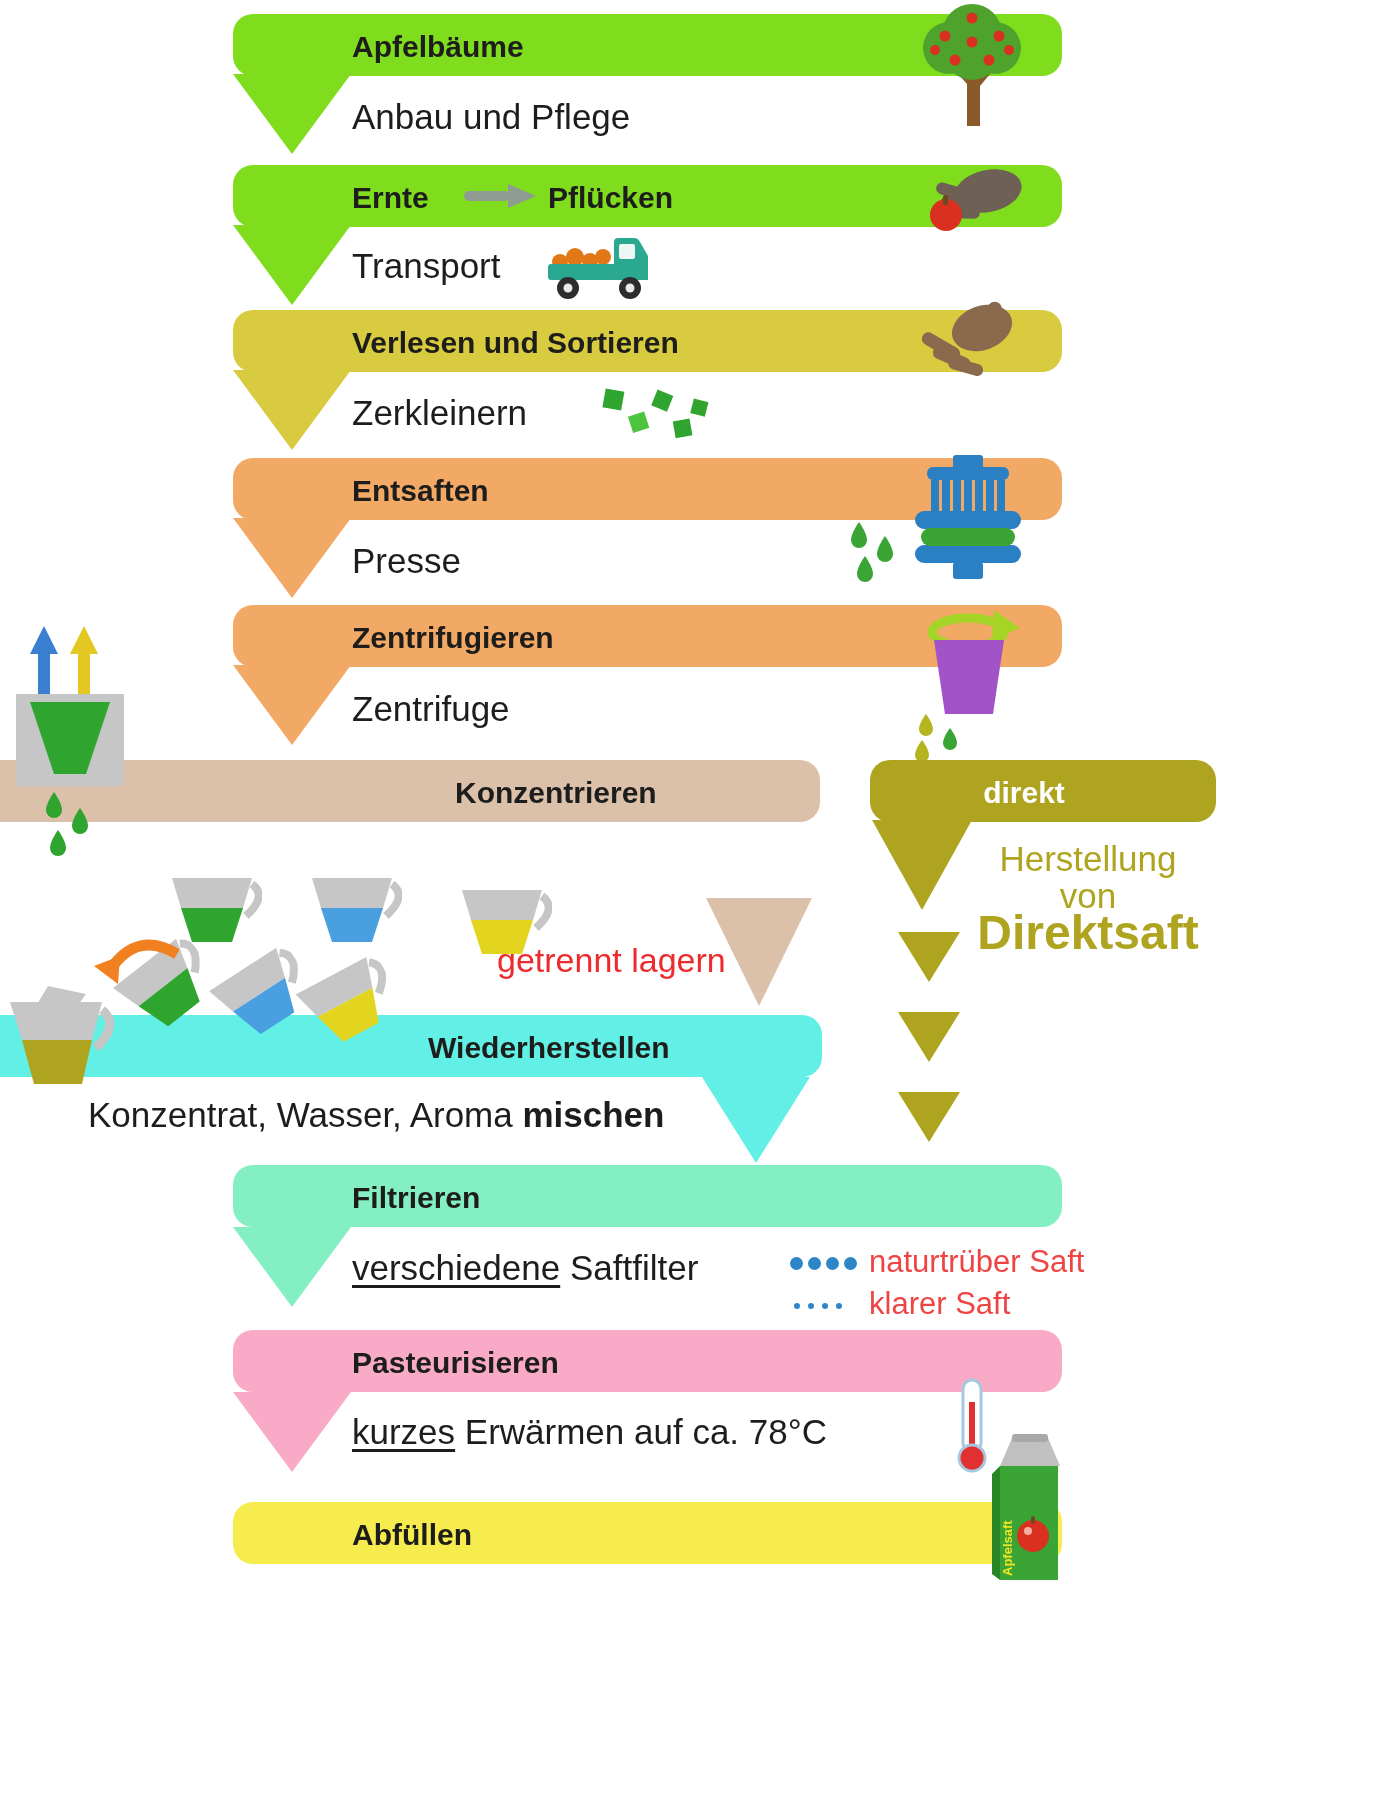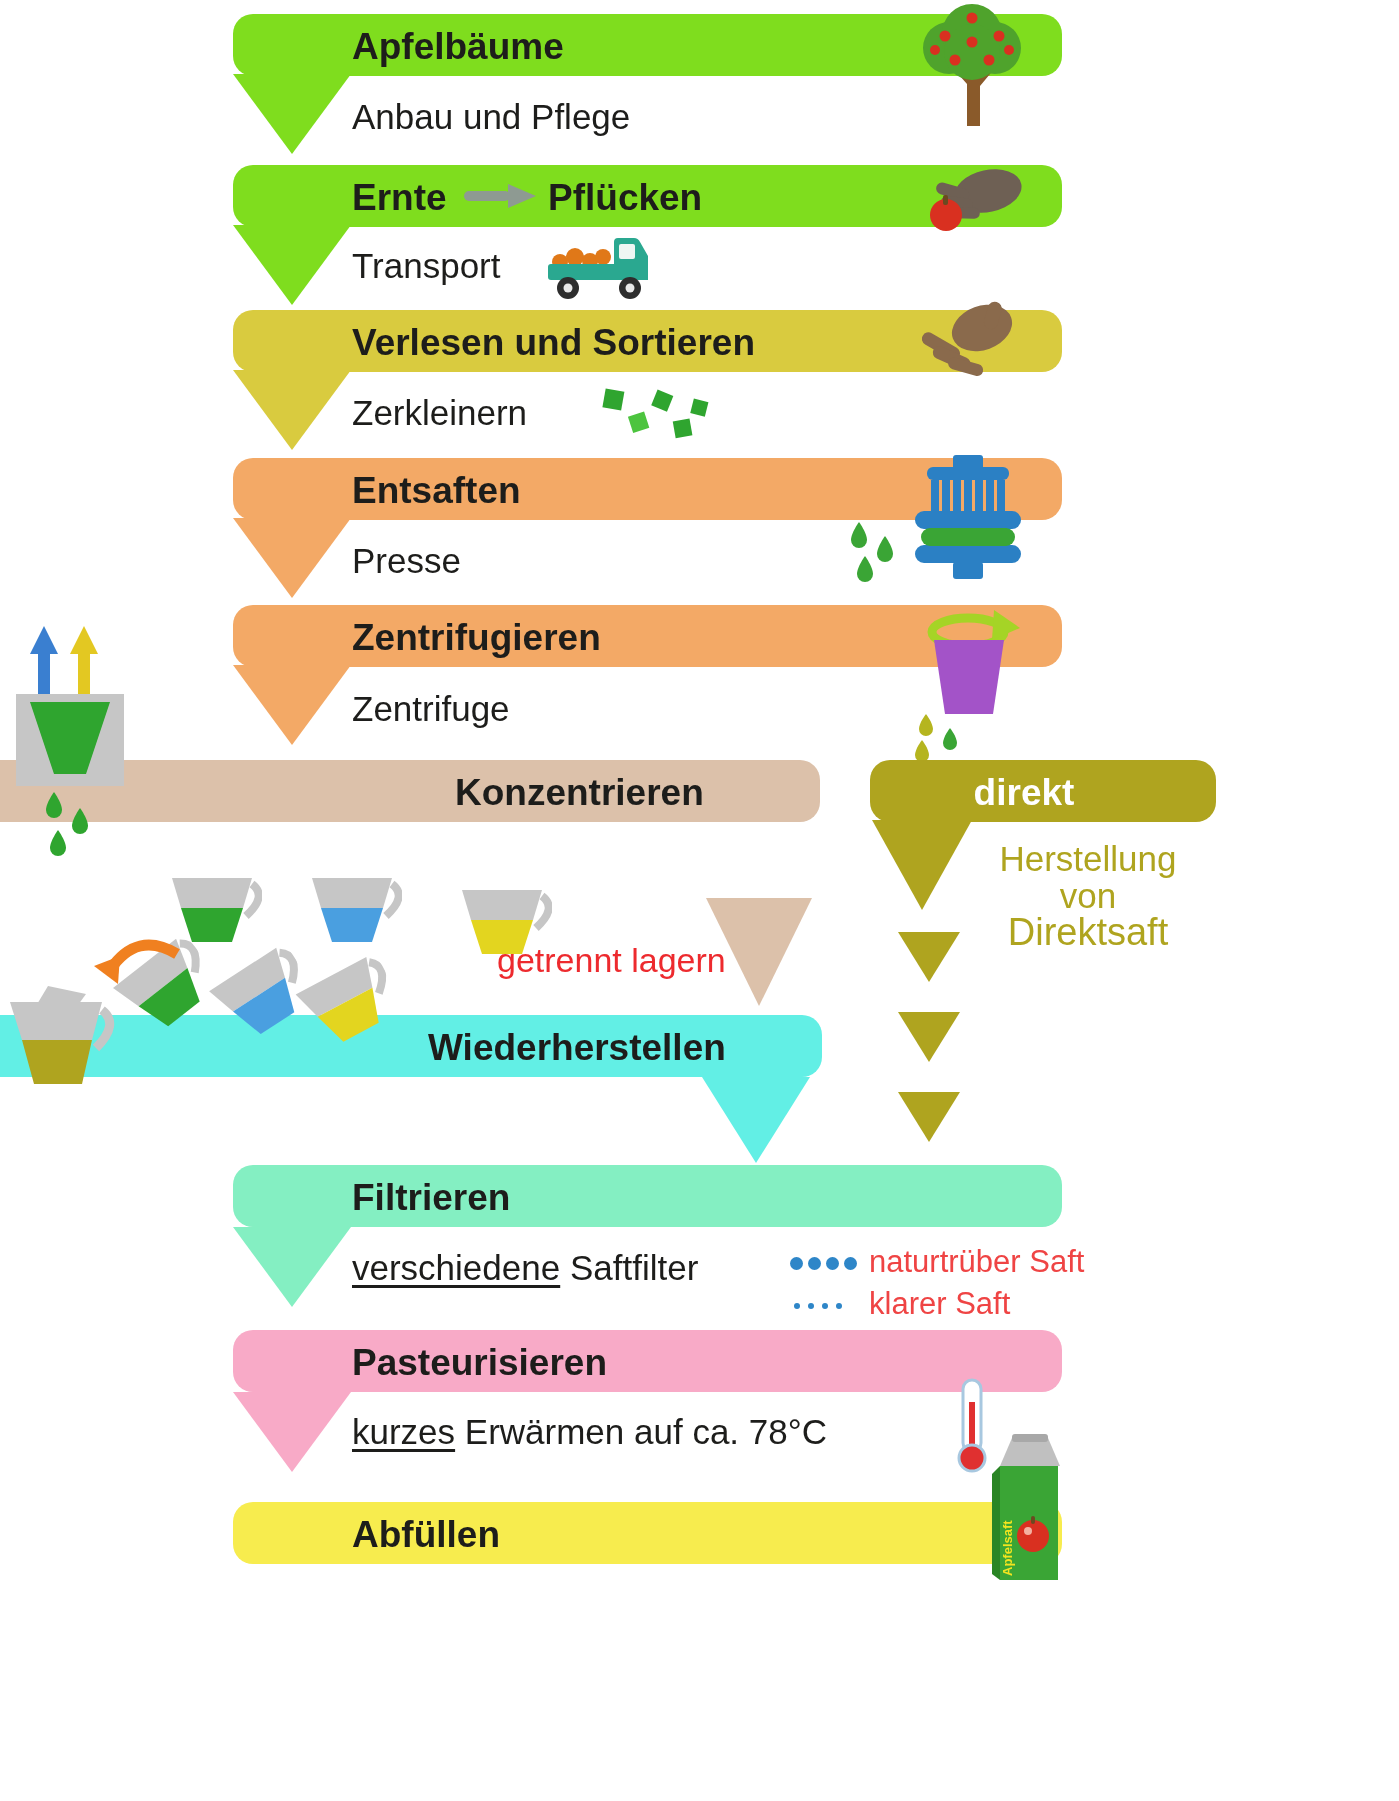--- a/index.html
+++ b/index.html
@@ -5,28 +5,28 @@
   * { margin:0; padding:0; box-sizing:border-box; }
   html,body { background:#ffffff; }
   .canvas {
     position:relative; width:1399px; height:1801px; background:#ffffff;
     overflow:hidden; font-family:"Liberation Sans", sans-serif; color:#1d1d1b;
   }
   .banner { position:absolute; height:62px; border-radius:20px; }
   .banner.edge-left { border-radius:0 20px 20px 0; }
   .chev { position:absolute; width:0; height:0;
           border-left:59px solid transparent; border-right:59px solid transparent; }
-  .title { position:absolute; font-size:37px; font-weight:700; line-height:44px; white-space:nowrap; }
+  .title { position:absolute; font-size:30px; font-weight:700; line-height:44px; white-space:nowrap; }
   .title.center { text-align:center; }
   .subtitle { position:absolute; font-size:35px; line-height:42px; white-space:nowrap; }
   .b { font-weight:700; }
   .u { text-decoration:underline; text-decoration-thickness:2.5px; text-underline-offset:5px; }
   .note { position:absolute; font-size:34px; color:#ed2a2e; white-space:nowrap; }
   .olive-block { position:absolute; text-align:center; font-size:35px; line-height:37px; color:#afa41f; }
-  .olive-block .big { font-size:38px; font-weight:400; }
+  .olive-block .big { font-size:48px; font-weight:700; }
   .legend-text { position:absolute; font-size:31px; line-height:38px; color:#ef4444; white-space:nowrap; }
   .dot { position:absolute; border-radius:50%; background:#2e86c8; }
   .icon { position:absolute; }
   .white { color:#ffffff; }
 </style>
 </head>
 <body>
 
 <div class="canvas">
 
@@ -189,20 +189,21 @@
     <div>von</div>
     <div class="big">Direktsaft</div>
   </div>
   <div class="chev" style="left:898px;top:932px;border-left-width:31px;border-right-width:31px;border-top:50px solid #afa41f;"></div>
   <div class="chev" style="left:898px;top:1012px;border-left-width:31px;border-right-width:31px;border-top:50px solid #afa41f;"></div>
   <div class="chev" style="left:898px;top:1092px;border-left-width:31px;border-right-width:31px;border-top:50px solid #afa41f;"></div>
 
   <div class="banner edge-left" style="left:0;top:1015px;width:822px;background:#62efe5;"></div>
   <div class="title" style="left:400px;top:1026px;margin-left:28px;">Wiederherstellen</div>
   <div class="chev" style="left:702px;top:1077px;border-left-width:54px;border-right-width:54px;border-top:86px solid #62efe5;"></div>
+  <div class="subtitle" style="left:88px;top:1094px;"><span>Konzentrat, Wasser, Aroma </span><span class="b">mischen</span></div>
 
   <svg class="icon" style="left:122px;top:948px;transform:rotate(-38deg);" width="92" height="78" viewBox="0 0 92 78">
     <polygon points="2,6 82,6 73,36 11,36" fill="#c6c6c6"></polygon>
     <polygon points="11,36 73,36 62,70 22,70" fill="#2fa52f"></polygon>
     <path d="M82,12 Q98,24 76,44" stroke="#c6c6c6" stroke-width="8" fill="none"></path>
   </svg>
   <svg class="icon" style="left:218px;top:956px;transform:rotate(-33deg);" width="92" height="78" viewBox="0 0 92 78">
     <polygon points="2,6 82,6 73,36 11,36" fill="#c6c6c6"></polygon>
     <polygon points="11,36 73,36 62,70 22,70" fill="#4a9fe0"></polygon>
     <path d="M82,12 Q98,24 76,44" stroke="#c6c6c6" stroke-width="8" fill="none"></path>

